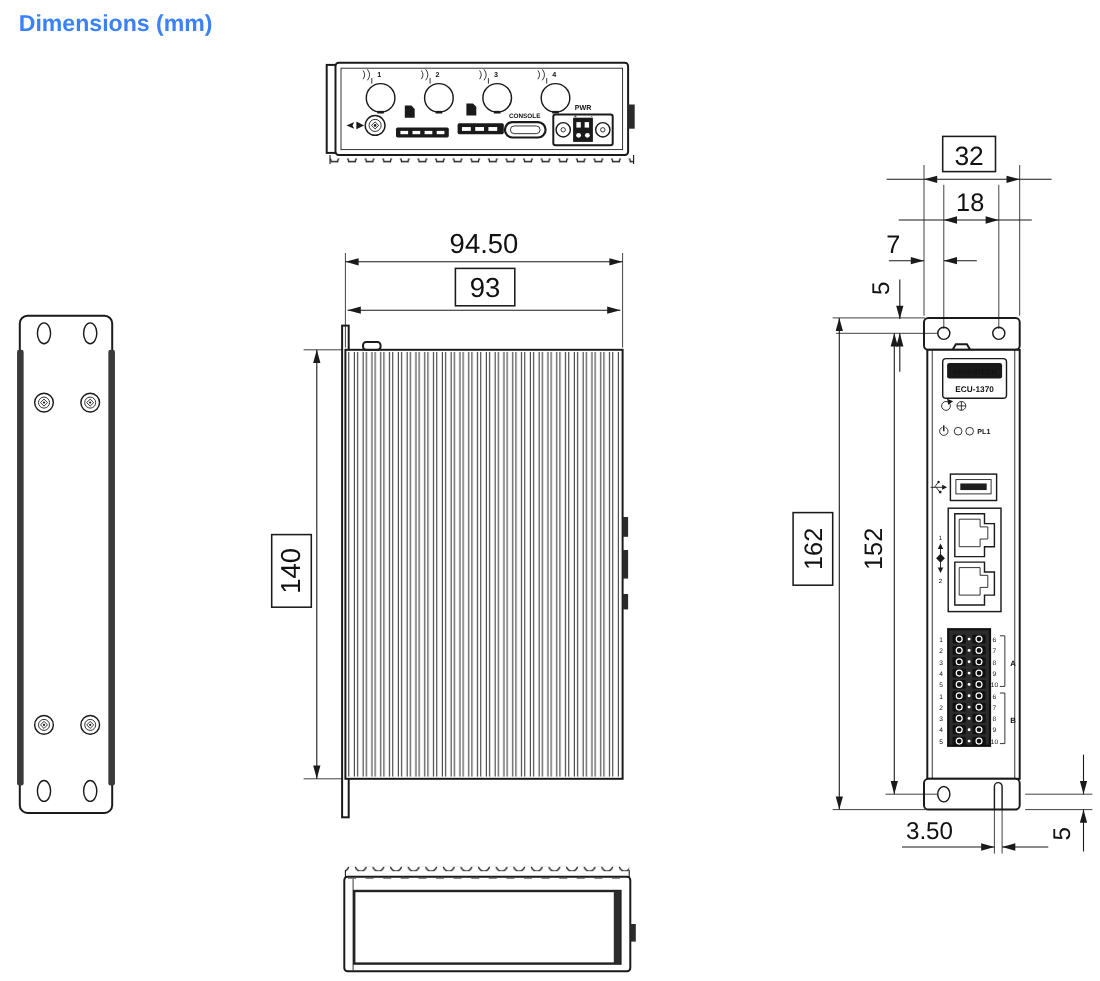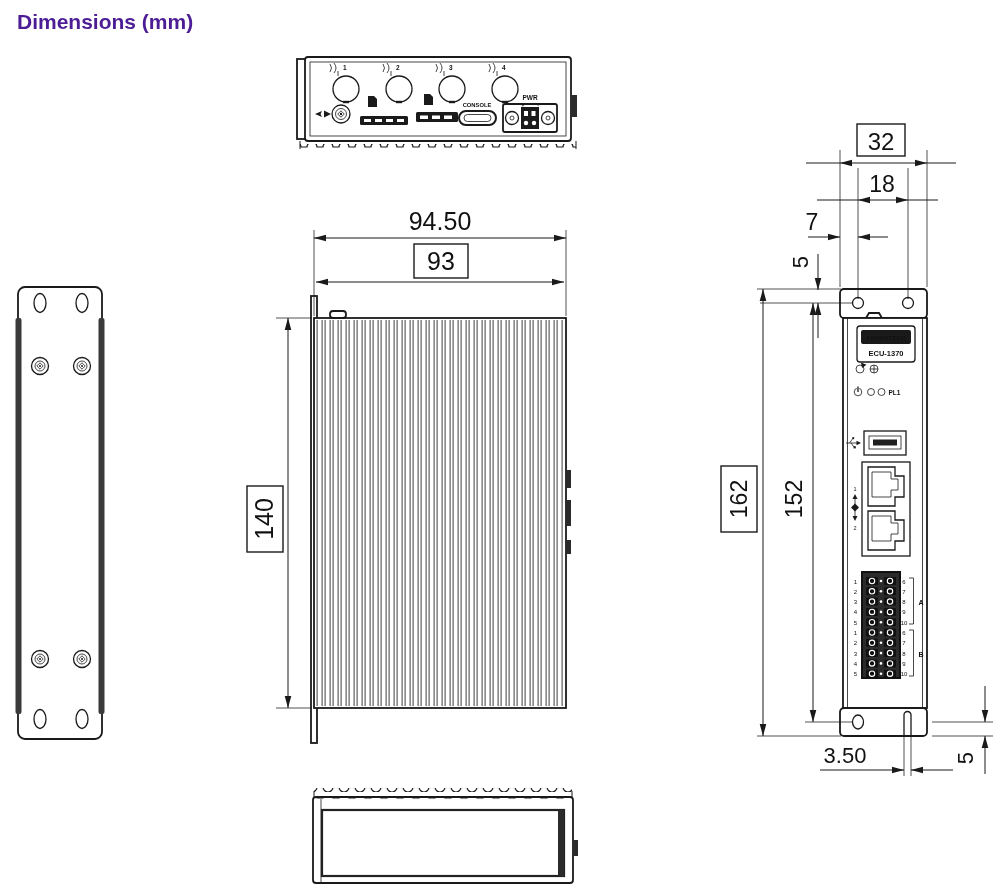--- a/index.html
+++ b/index.html
@@ -1,17 +1,17 @@
 <!DOCTYPE html>
 <html><head>
 <meta charset="utf-8">
 <style>
   html,body{margin:0;padding:0;background:#fff;}
   body{width:1000px;height:892px;position:relative;font-family:"Liberation Sans",sans-serif;}
-  .title{position:absolute;left:17px;top:10px;font-size:21px;font-weight:bold;color:#4c1d95;}
+  .title{position:absolute;left:17px;top:10px;font-size:21px;font-weight:bold;color:#3b82f6;}
   svg{position:absolute;left:0;top:0;}
   svg text{font-family:"Liberation Sans","DejaVu Sans",sans-serif;fill:#111;}
   .dim{font-size:23px;}
   .dimL{font-size:25px;}
   .outline{fill:#fff;stroke:#1a1a1a;stroke-width:1.8;}
   .thin{fill:none;stroke:#1a1a1a;stroke-width:0.8;}
   .mid{fill:none;stroke:#1a1a1a;stroke-width:1.3;}
   .ext{stroke:#1a1a1a;stroke-width:0.75;}
   .dl{stroke:#1a1a1a;stroke-width:1;}
   .box{fill:none;stroke:#1a1a1a;stroke-width:1.4;}

